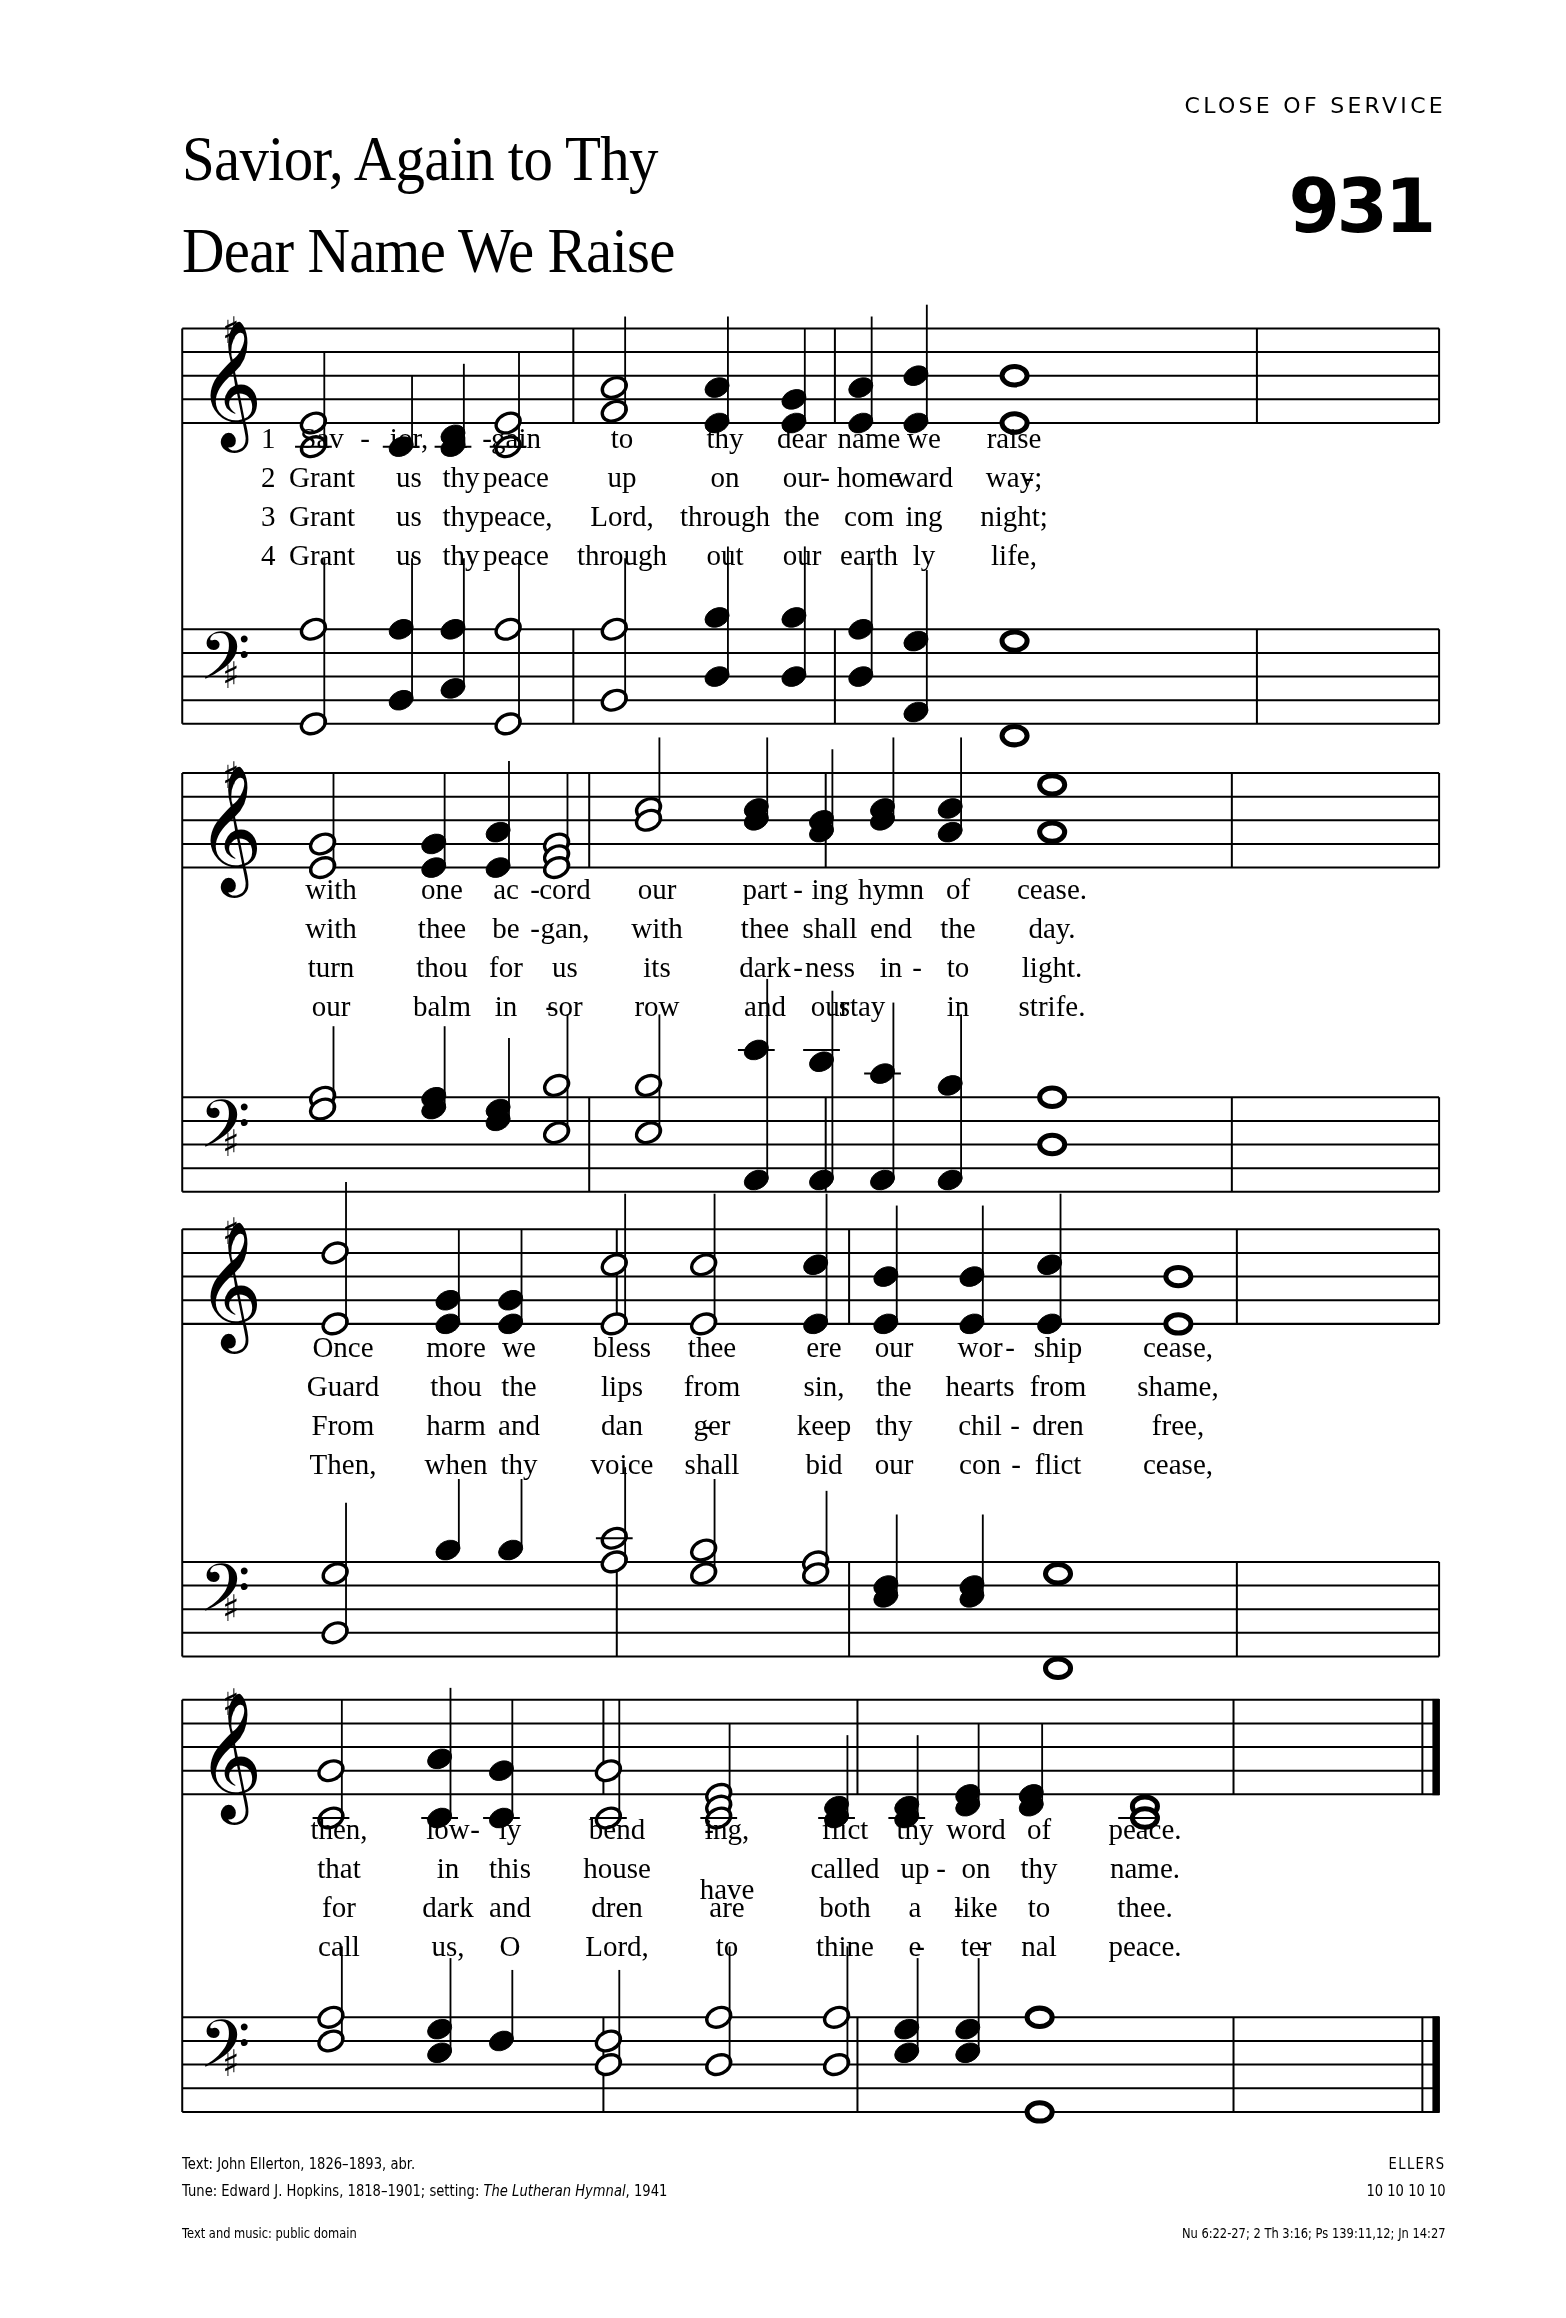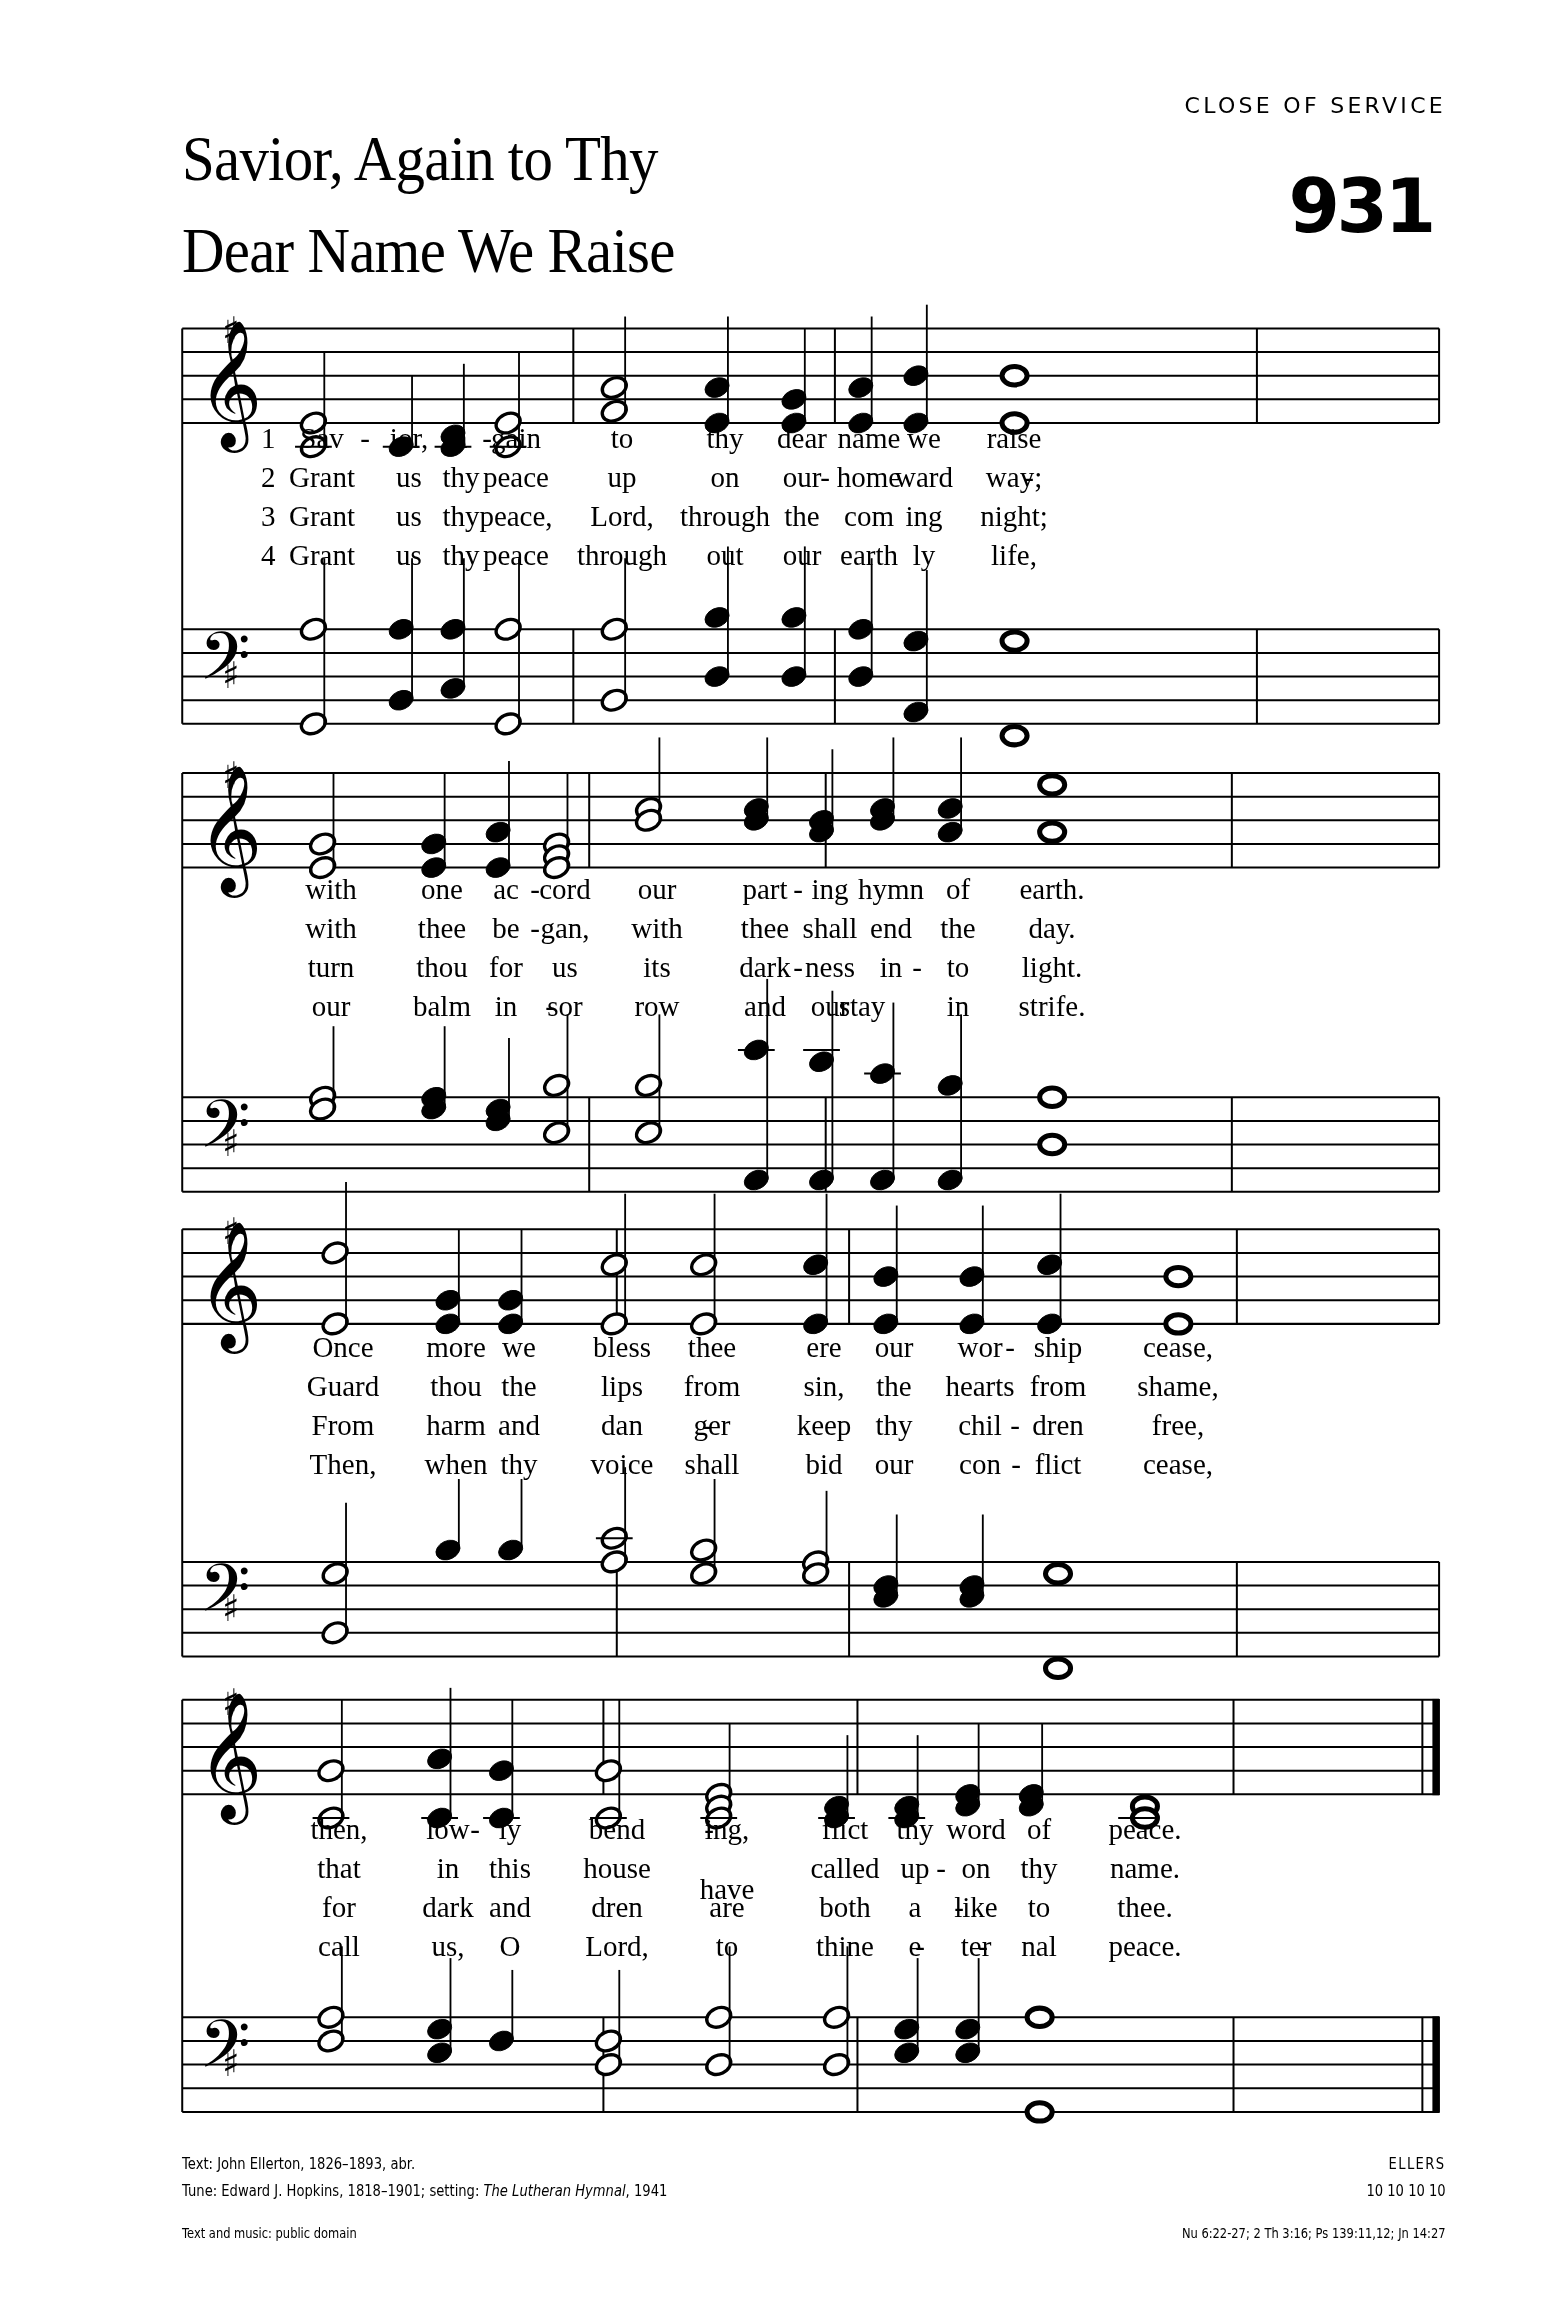--- a/index.html
+++ b/index.html
@@ -414,21 +414,21 @@
     <div class="lyric" style="left: 1029px; top: 461px;">-</div>
     <div class="lyric" style="left: 331px; top: 873px;">with</div>
     <div class="lyric" style="left: 442px; top: 873px;">one</div>
     <div class="lyric" style="left: 506px; top: 873px;">ac</div>
     <div class="lyric" style="left: 565px; top: 873px;">cord</div>
     <div class="lyric" style="left: 657px; top: 873px;">our</div>
     <div class="lyric" style="left: 765px; top: 873px;">part</div>
     <div class="lyric" style="left: 830px; top: 873px;">ing</div>
     <div class="lyric" style="left: 891px; top: 873px;">hymn</div>
     <div class="lyric" style="left: 958px; top: 873px;">of</div>
-    <div class="lyric" style="left: 1052px; top: 873px;">earth.</div>
+    <div class="lyric" style="left: 1052px; top: 873px;">cease.</div>
     <div class="lyric" style="left: 331px; top: 912px;">with</div>
     <div class="lyric" style="left: 442px; top: 912px;">thee</div>
     <div class="lyric" style="left: 506px; top: 912px;">be</div>
     <div class="lyric" style="left: 565px; top: 912px;">gan,</div>
     <div class="lyric" style="left: 657px; top: 912px;">with</div>
     <div class="lyric" style="left: 765px; top: 912px;">thee</div>
     <div class="lyric" style="left: 830px; top: 912px;">shall</div>
     <div class="lyric" style="left: 891px; top: 912px;">end</div>
     <div class="lyric" style="left: 958px; top: 912px;">the</div>
     <div class="lyric" style="left: 1052px; top: 912px;">day.</div>

